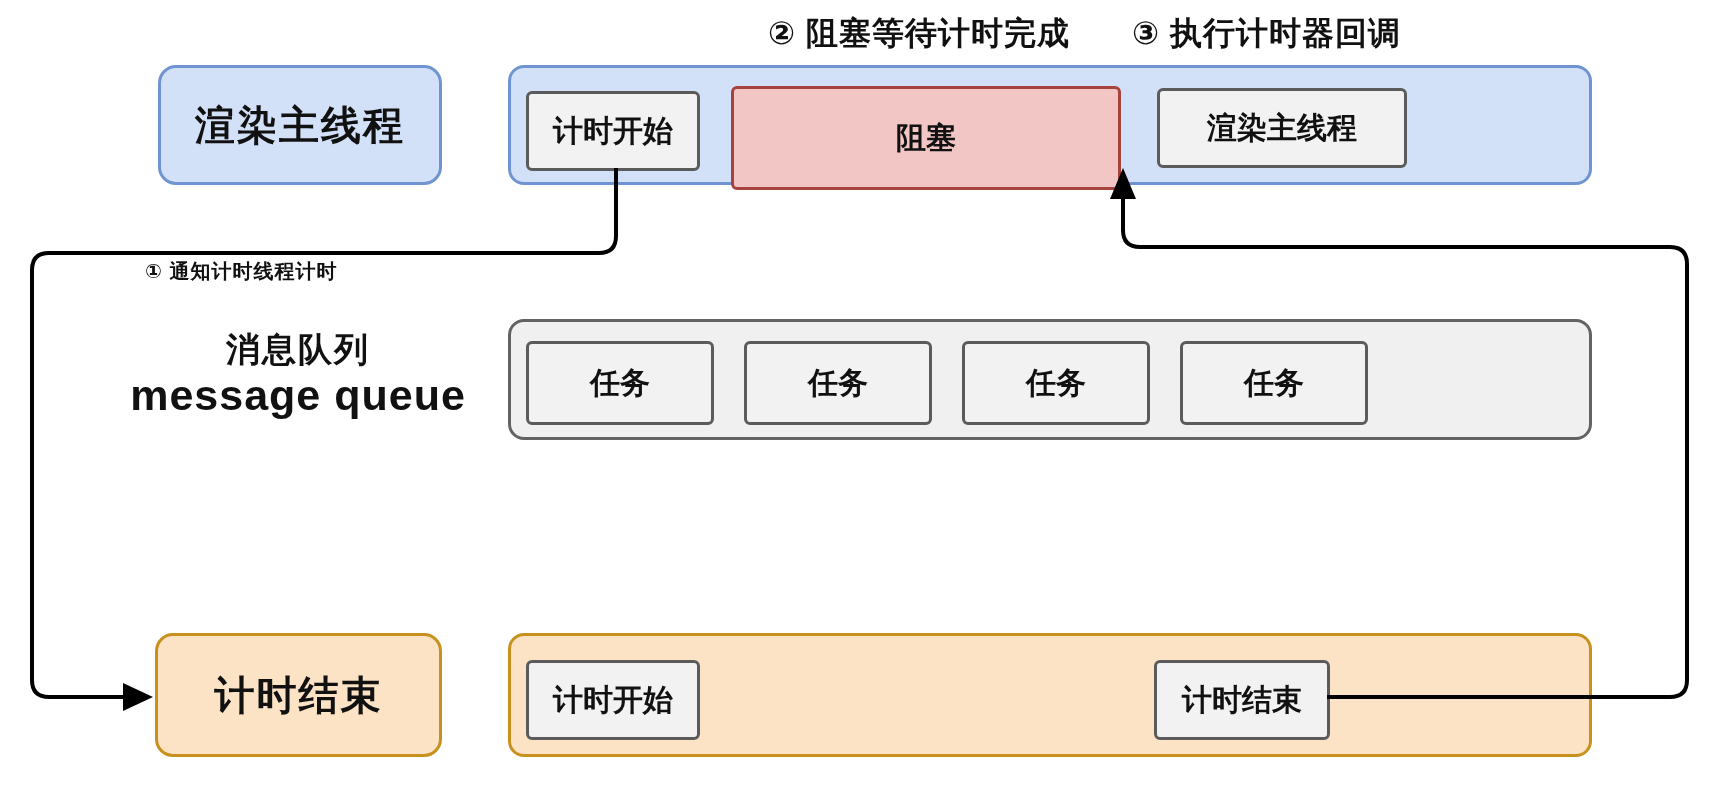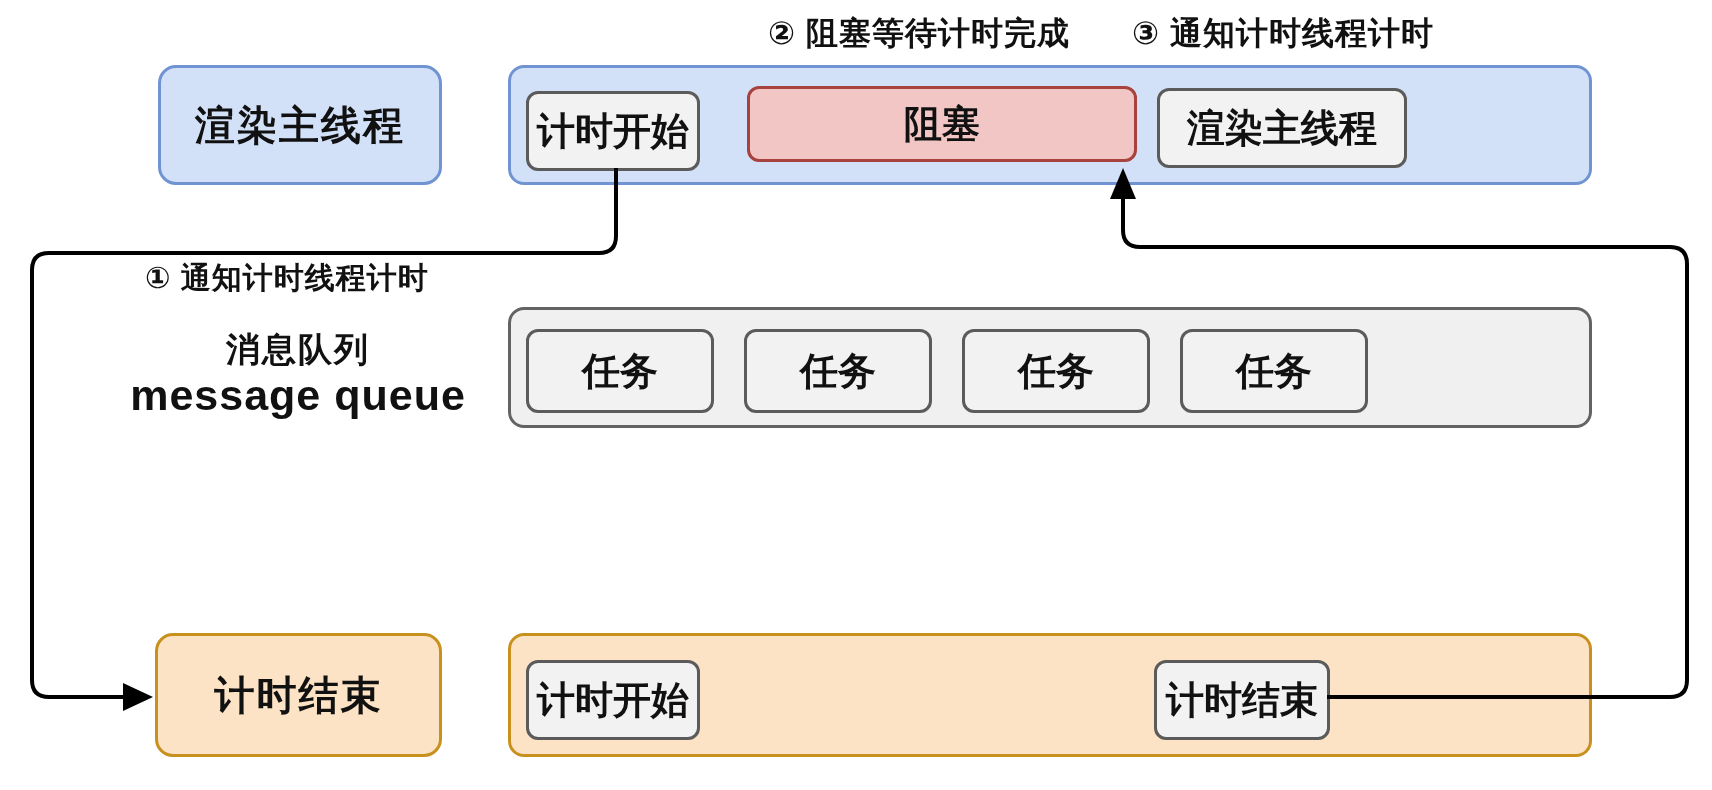--- a/index.html
+++ b/index.html
@@ -19,60 +19,60 @@
   .abs{position:absolute; box-sizing:border-box;}
   .center{display:flex; align-items:center; justify-content:center;}
 
   .annotation{font-size:32px; font-weight:700; white-space:nowrap; letter-spacing:1px;}
 
   .thread-label{border-radius:18px; border:3px solid; font-size:40px; font-weight:700; letter-spacing:2px;}
   .lane{border-radius:16px; border:3px solid;}
 
   .blue{background:var(--blue-fill); border-color:var(--blue-border);}
   .orange{background:var(--orange-fill); border-color:var(--orange-border);}
-  .queue{background:var(--queue-fill); border-color:var(--queue-border);}
+  .queue{background:var(--queue-fill); border-color:var(--queue-border);margin-top:12px;}
 
-  .step-box{border-radius:12px; border:3px solid; font-size:38px; font-weight:600; white-space:nowrap;text-align:center;}
+  .step-box{border-radius:6px; border:3px solid; font-size:30px; font-weight:600; white-space:nowrap;text-align:center;}
   .step-gray{background:var(--gray-fill); border-color:var(--gray-border);}
   .step-red{background:var(--red-fill); border-color:var(--red-border);}
   .step-orange{background:var(--orange-fill); border-color:var(--orange-border);}
 
   .queue-label{width:400px; text-align:center; line-height:46px; font-weight:700;}
   .queue-label .cn{font-size:34px; letter-spacing:2px;}
   .queue-label .en{font-size:43px; font-family:Liberation Sans, sans-serif; letter-spacing:1px;}
 
   svg.arrows{position:absolute; left:0; top:0; pointer-events:none;}
   svg.arrows path{fill:none; stroke:var(--arrow); stroke-width:4;}
   svg.arrows polygon{fill:var(--arrow); stroke:none;}
 </style>
 </head>
 <body>
 
 <div id="canvas">
 
   <div class="abs annotation" style="left:768px; top:12px;text-align:center;">② 阻塞等待计时完成</div>
-  <div class="abs annotation" style="left:1132px; top:12px;">③ 通知计时线程计时</div>
+  <div class="abs annotation" style="left:1132px; top:12px;">③ 执行计时器回调</div>
 
   <div class="abs thread-label blue center" style="left:158px; top:65px; width:284px; height:120px;">
     <span>渲染主线程</span>
   </div>
 
   <div class="abs lane blue" style="left:508px; top:65px; width:1084px; height:120px;">
     <div class="abs step-box step-gray center" style="left:15px; top:23px; width:174px; height:80px;">
       <span>计时开始</span>
     </div>
-    <div class="abs step-box step-red center" style="left:236px; top:18px; width:390px; height:76px;">
+    <div class="abs step-box step-red center" style="left:220px; top:18px; width:390px; height:104px;">
       <span>阻塞</span>
     </div>
     <div class="abs step-box step-gray center" style="left:646px; top:20px; width:250px; height:80px;">
       <span>渲染主线程</span>
     </div>
   </div>
 
-  <div class="abs annotation" style="left:145px; top:258px; font-size:30px;">① 通知计时线程计时</div>
+  <div class="abs annotation" style="left:145px; top:258px; font-size:20px;">① 通知计时线程计时</div>
 
   <div class="abs queue-label" style="left:98px; top:326px;">
     <div class="cn">消息队列</div>
     <div class="en">message queue</div>
   </div>
 
   <div class="abs lane queue" style="left:508px; top:307px; width:1084px; height:121px;">
     <div class="abs step-box step-gray center" style="left:15px;  top:19px; width:188px; height:84px;">
       <span>任务</span>
     </div>

